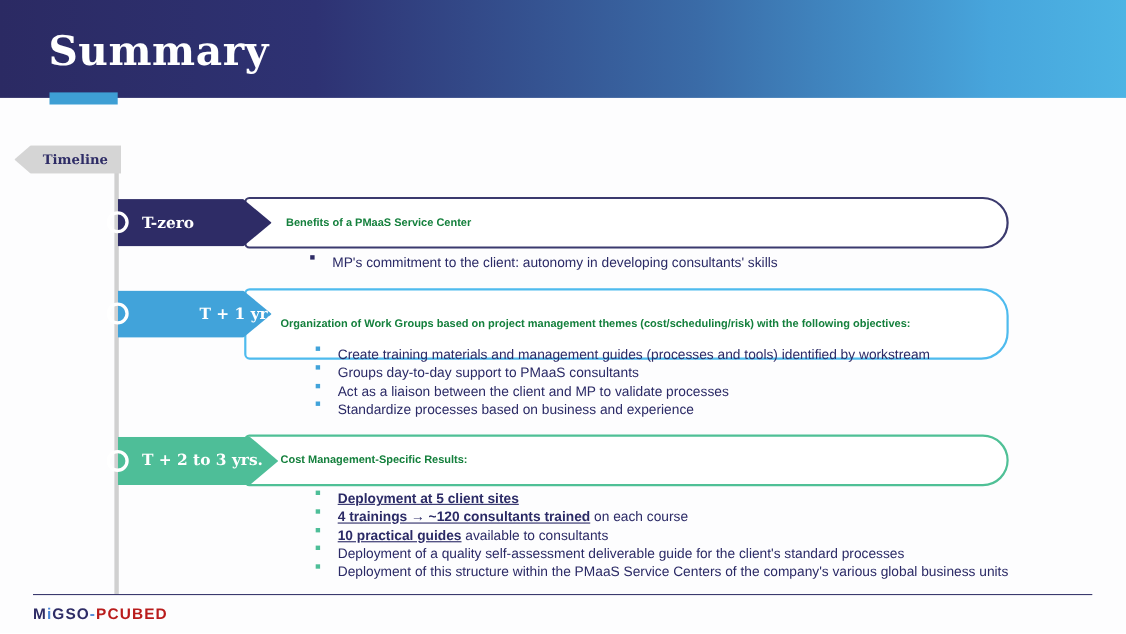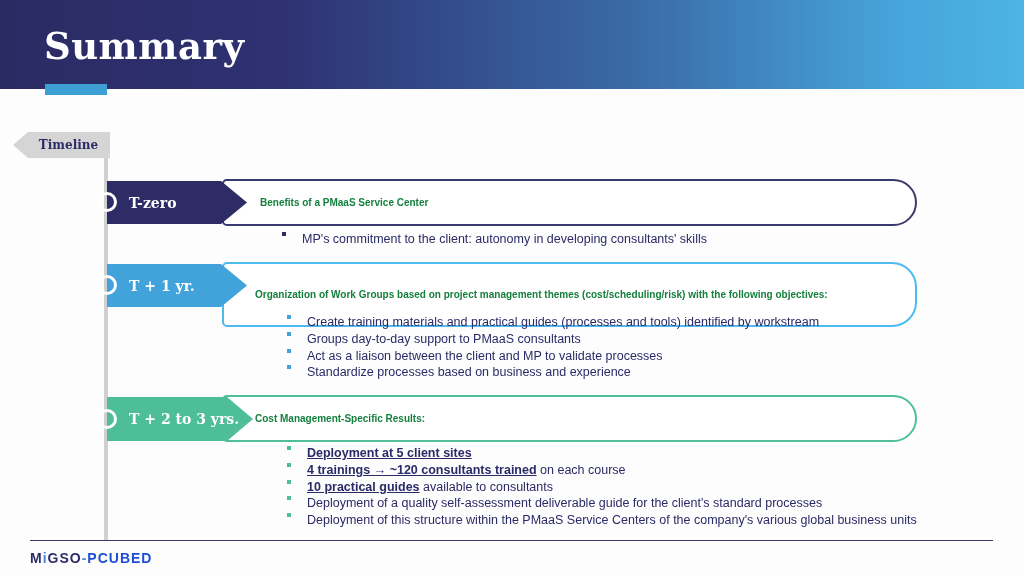--- a/index.html
+++ b/index.html
@@ -42,21 +42,21 @@
   }
   .row-box{
     position:absolute;z-index:2;background:#fff;
     border:2px solid var(--bc);border-radius:5px 25px 25px 5px;box-sizing:border-box;
     display:flex;flex-direction:column;justify-content:center;
     font-weight:700;font-size:10px;line-height:19.5px;color:#15803d;
   }
   .arrow-1{left:107px;top:181px;width:140px;height:43px;}
   .circle-1{left:97px;top:192px;}
   .box-1{left:222px;top:179px;width:695px;height:47px;padding:0 20px 0 36px;}
-  .arrow-2{left:107px;top:264px;width:140px;height:43px;}
+  .arrow-2{left:107px;top:264px;width:140px;height:43px;justify-content:flex-end;}
   .circle-2{left:97px;top:275px;}
   .box-2{left:222px;top:262px;width:695px;height:65px;padding:0 20px 0 31px;}
   .arrow-3{left:107px;top:397px;width:146px;height:44px;}
   .circle-3{left:97px;top:409px;}
   .box-3{left:222px;top:395px;width:695px;height:47px;padding:0 20px 0 31px;}
   
   .bullets{position:absolute;margin:0;padding:0;list-style:none;z-index:2;}
   .bullets-1{left:282px;top:232px;}
   .bullets-2{left:287px;top:315px;}
   .bullets-3{left:287px;top:446px;}
@@ -106,21 +106,21 @@
     <div class="row-box box-2" style="--c: #41a3da; --bc: #4ebbee;">
       <span>Organization of Work Groups based on project management themes (cost/scheduling/risk) with the following objectives:</span>
     </div>
     <div class="row-arrow arrow-2" style="--c: #41a3da; --bc: #4ebbee;">
       <span>T + 1 yr.</span>
     </div>
     <div class="row-circle circle-2"></div>
     <ul class="bullets bullets-2" style="--c: #41a3da; --bc: #4ebbee;">
         <li class="bullet-item">
           <span class="bullet-square"></span>
-          <span class="bullet-text"><span>Create training materials and practical guides (processes and tools) identified by workstream</span></span>
+          <span class="bullet-text"><span>Create training materials and management guides (processes and tools) identified by workstream</span></span>
         </li>
         <li class="bullet-item">
           <span class="bullet-square"></span>
           <span class="bullet-text"><span>Groups day-to-day support to PMaaS consultants</span></span>
         </li>
         <li class="bullet-item">
           <span class="bullet-square"></span>
           <span class="bullet-text"><span>Act as a liaison between the client and MP to validate processes</span></span>
         </li>
         <li class="bullet-item">
@@ -156,15 +156,15 @@
           <span class="bullet-text"><span>Deployment of a quality self-assessment deliverable guide for the client's standard processes</span></span>
         </li>
         <li class="bullet-item">
           <span class="bullet-square"></span>
           <span class="bullet-text"><span>Deployment of this structure within the PMaaS Service Centers of the company's various global business units</span></span>
         </li>
       </ul>
   </div>
 
   <div class="footer-divider"></div>
-  <div class="logo"><span style="color: rgb(46, 44, 102);">M</span><span style="color: rgb(74, 134, 216);">i</span><span style="color: rgb(46, 44, 102);">GSO</span><span style="color: rgb(74, 134, 216);">-</span><span style="color: #1d4ed8; margin-top: 20px;">PCUBED</span></div>
+  <div class="logo"><span style="color: rgb(46, 44, 102);">M</span><span style="color: rgb(74, 134, 216);">i</span><span style="color: rgb(46, 44, 102);">GSO</span><span style="color: rgb(74, 134, 216);">-</span><span style="color: #b91c1c; margin-top: 20px;">PCUBED</span></div>
 
 </div>
 
 </body></html>

